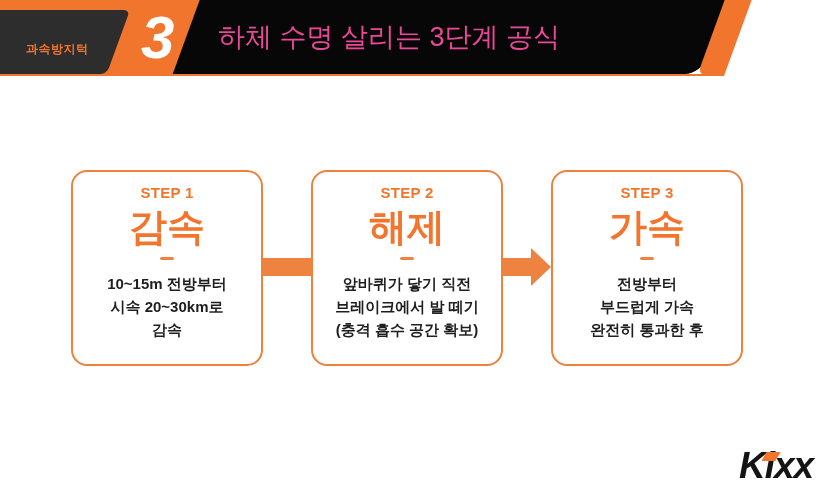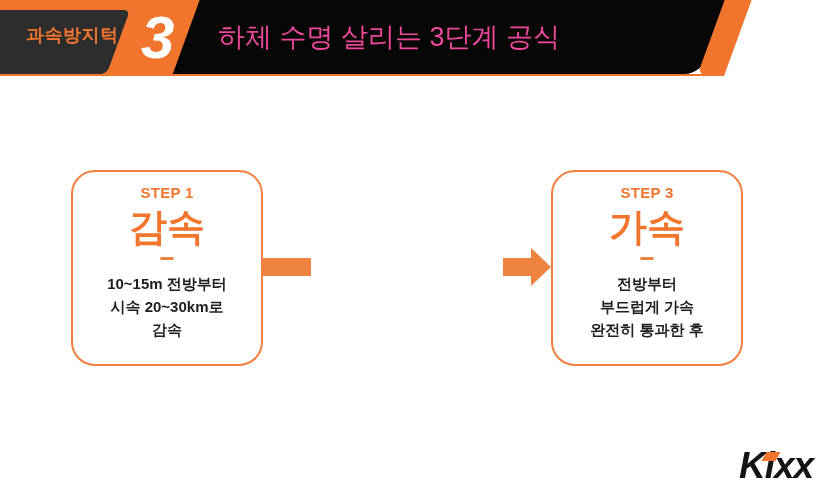--- a/index.html
+++ b/index.html
@@ -45,22 +45,22 @@
   }
   .hdr-charcoal {
     position: absolute; left: -40px; top: 10px;
     width: 170px; height: 64px;
     background: #2D2D2D;
     transform: skewX(-20deg);
     transform-origin: 0 0;
     border-radius: 6px;
   }
   .badge-label {
-    position: absolute; left: 26px; top: 23px;
-    font-size: 18px; line-height: 24px;
+    position: absolute; left: 26px; top: 37px;
+    font-size: 12px; line-height: 24px;
     font-weight: bold; color: #F2752E;
     letter-spacing: 0.5px;
   }
   .badge-number {
     position: absolute; left: 141px; top: 8px;
     font-size: 60px; line-height: 60px;
     font-style: italic; font-weight: bold;
     color: #ffffff;
   }
   .hdr-title {
@@ -69,21 +69,21 @@
     font-size: 27px; font-weight: normal; color: #ec4899;
   }
 
   
   .card {
     position: absolute; top: 170px;
     width: 192px; height: 196px;
     box-sizing: border-box;
     background: #ffffff;
     border: 2px solid #F0803E;
-    border-radius: 24px;
+    border-radius: 16px;
     text-align: center;
   }
   .card-1 { left: 71px; }
   .card-2 { left: 311px; }
   .card-3 { left: 551px; }
 
   .card .step-label {
     margin-top: 12px;
     font-size: 15px; font-weight: bold;
     letter-spacing: 0.3px;
@@ -165,20 +165,30 @@
     <div class="title-divider"></div>
     <div class="card-body">
       <div>10~15m 전방부터</div>
       <div>시속 20~30km로</div>
       <div>감속</div>
     </div>
   </div>
 
   <div class="connector-bar-1"></div>
 
+  <div class="card card-2">
+    <div class="step-label">STEP 2</div>
+    <div class="card-title">해제</div>
+    <div class="title-divider"></div>
+    <div class="card-body">
+      <div>앞바퀴가 닿기 직전</div>
+      <div>브레이크에서 발 떼기</div>
+      <div>(충격 흡수 공간 확보)</div>
+    </div>
+  </div>
 
   <div class="connector-bar-2"></div>
   <div class="connector-head-2"></div>
 
   <div class="card card-3">
     <div class="step-label">STEP 3</div>
     <div class="card-title">가속</div>
     <div class="title-divider"></div>
     <div class="card-body">
       <div>전방부터</div>

